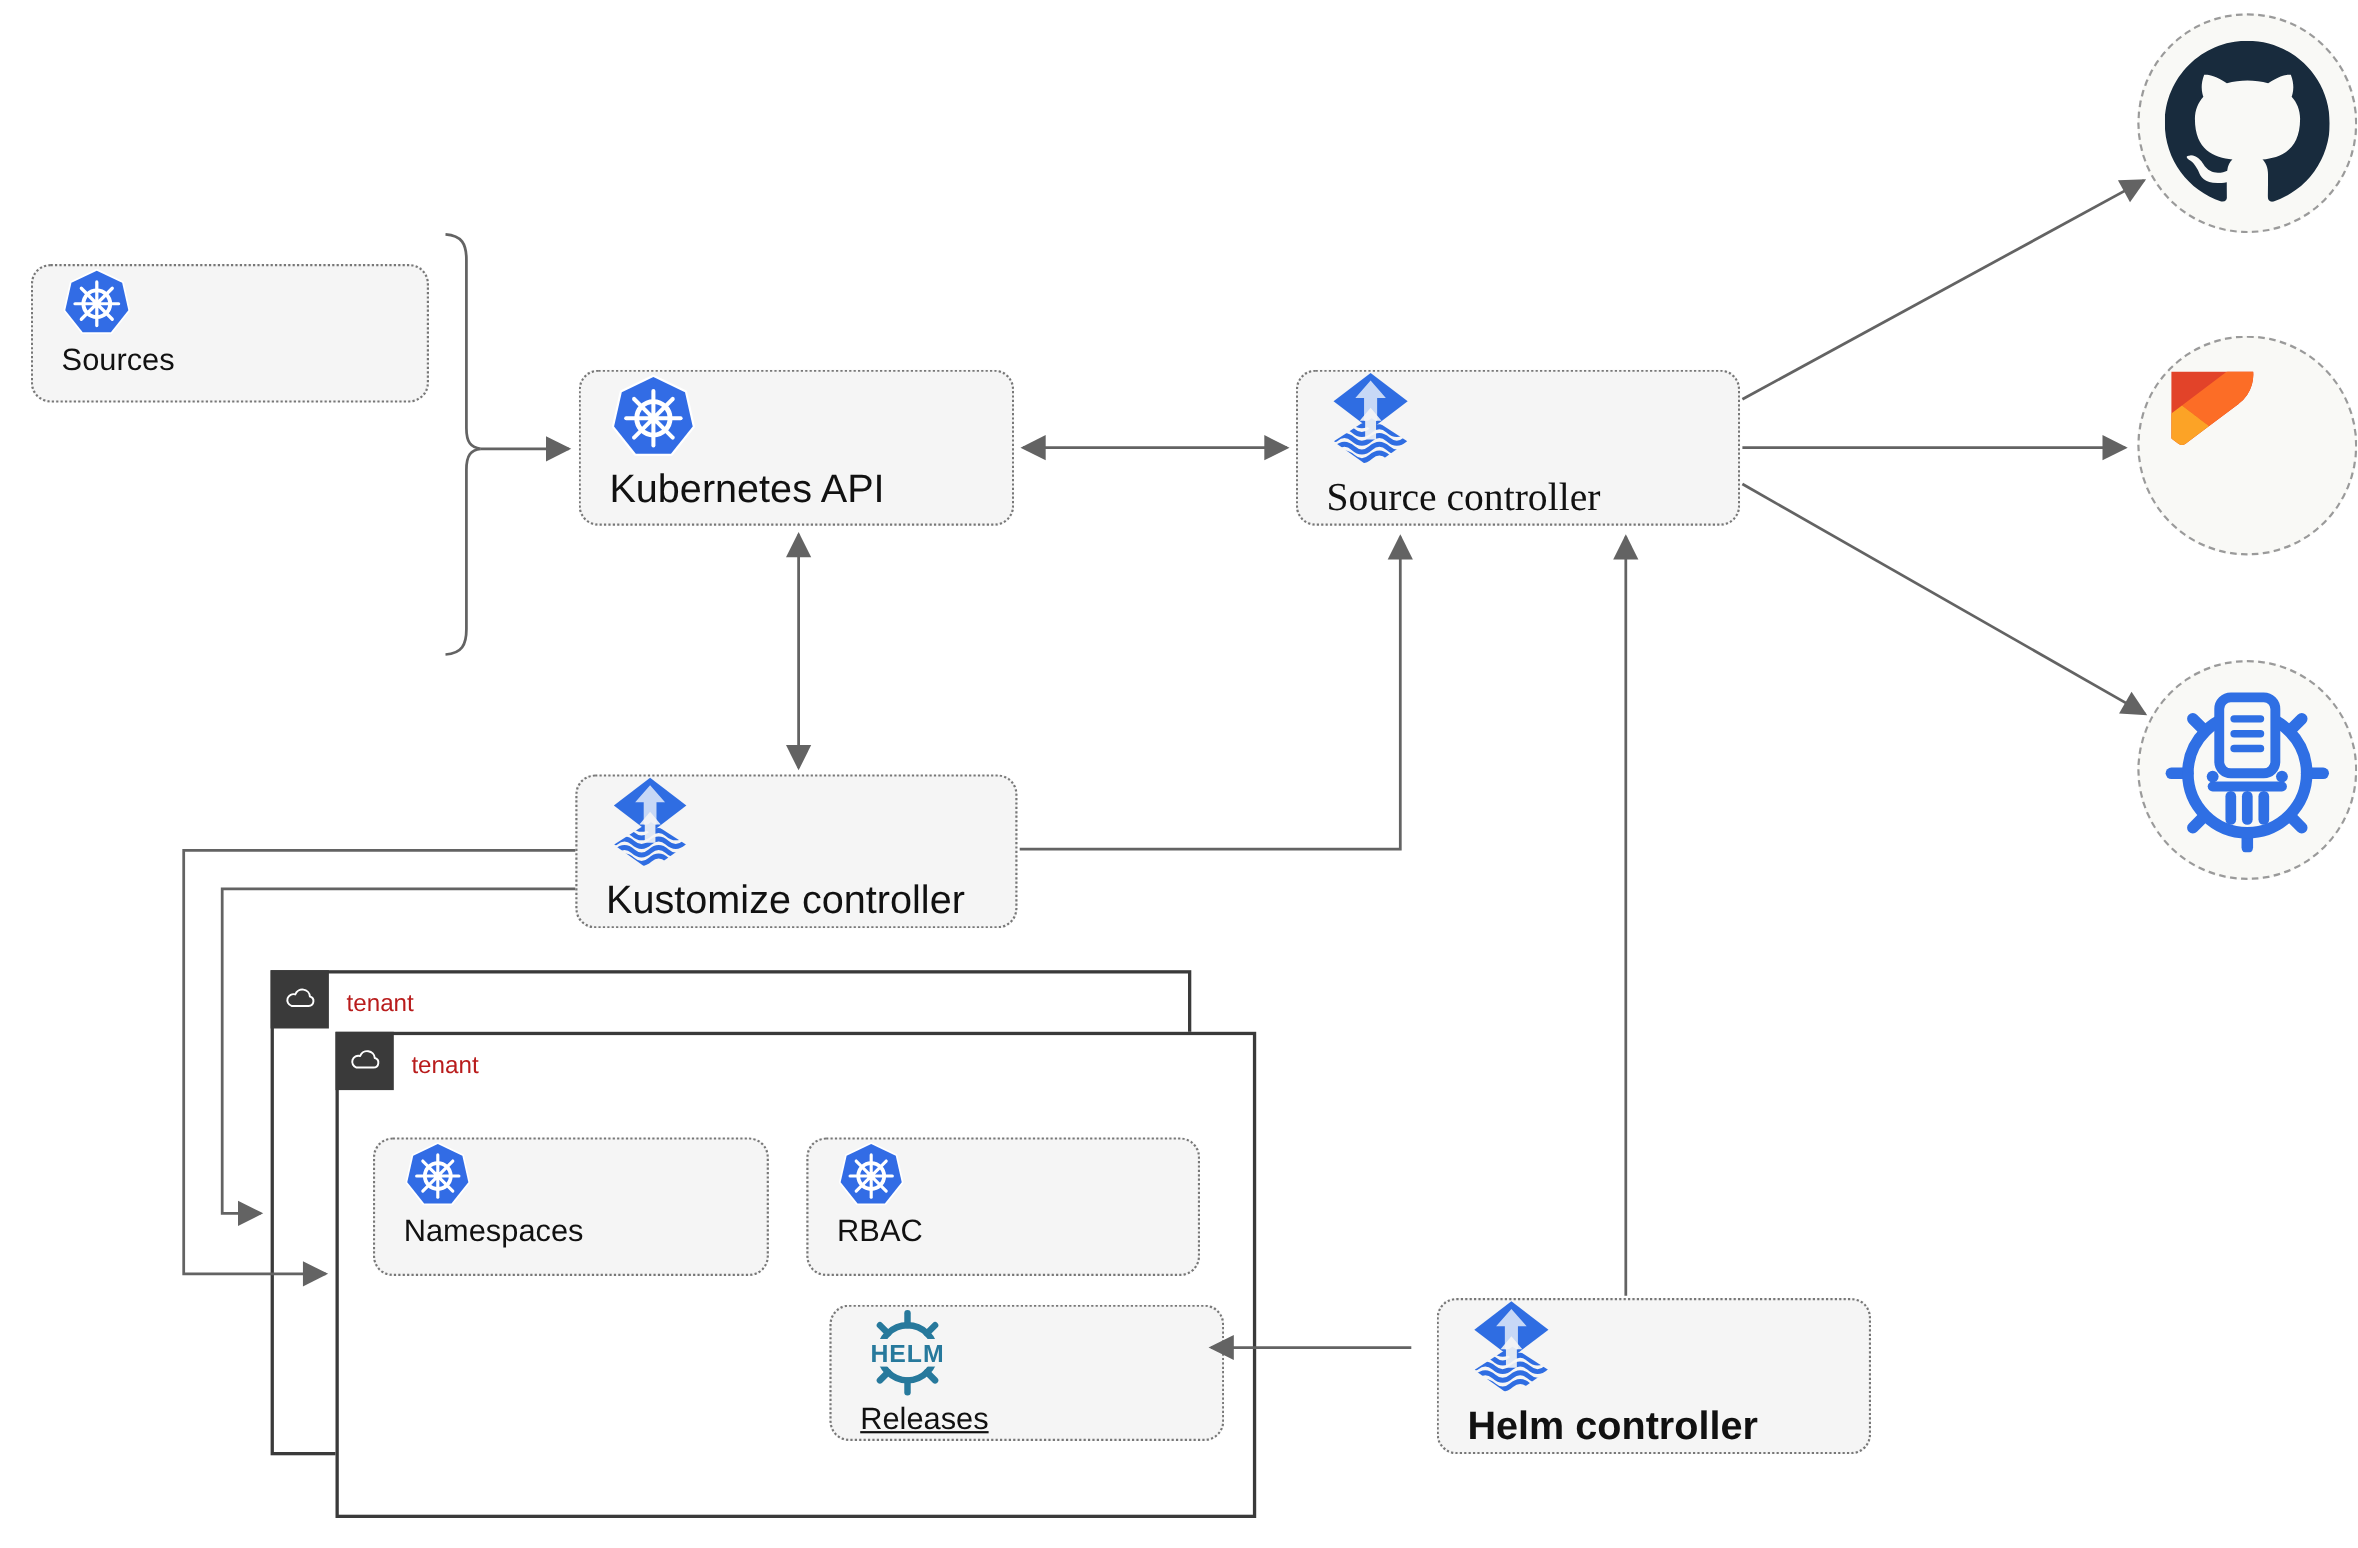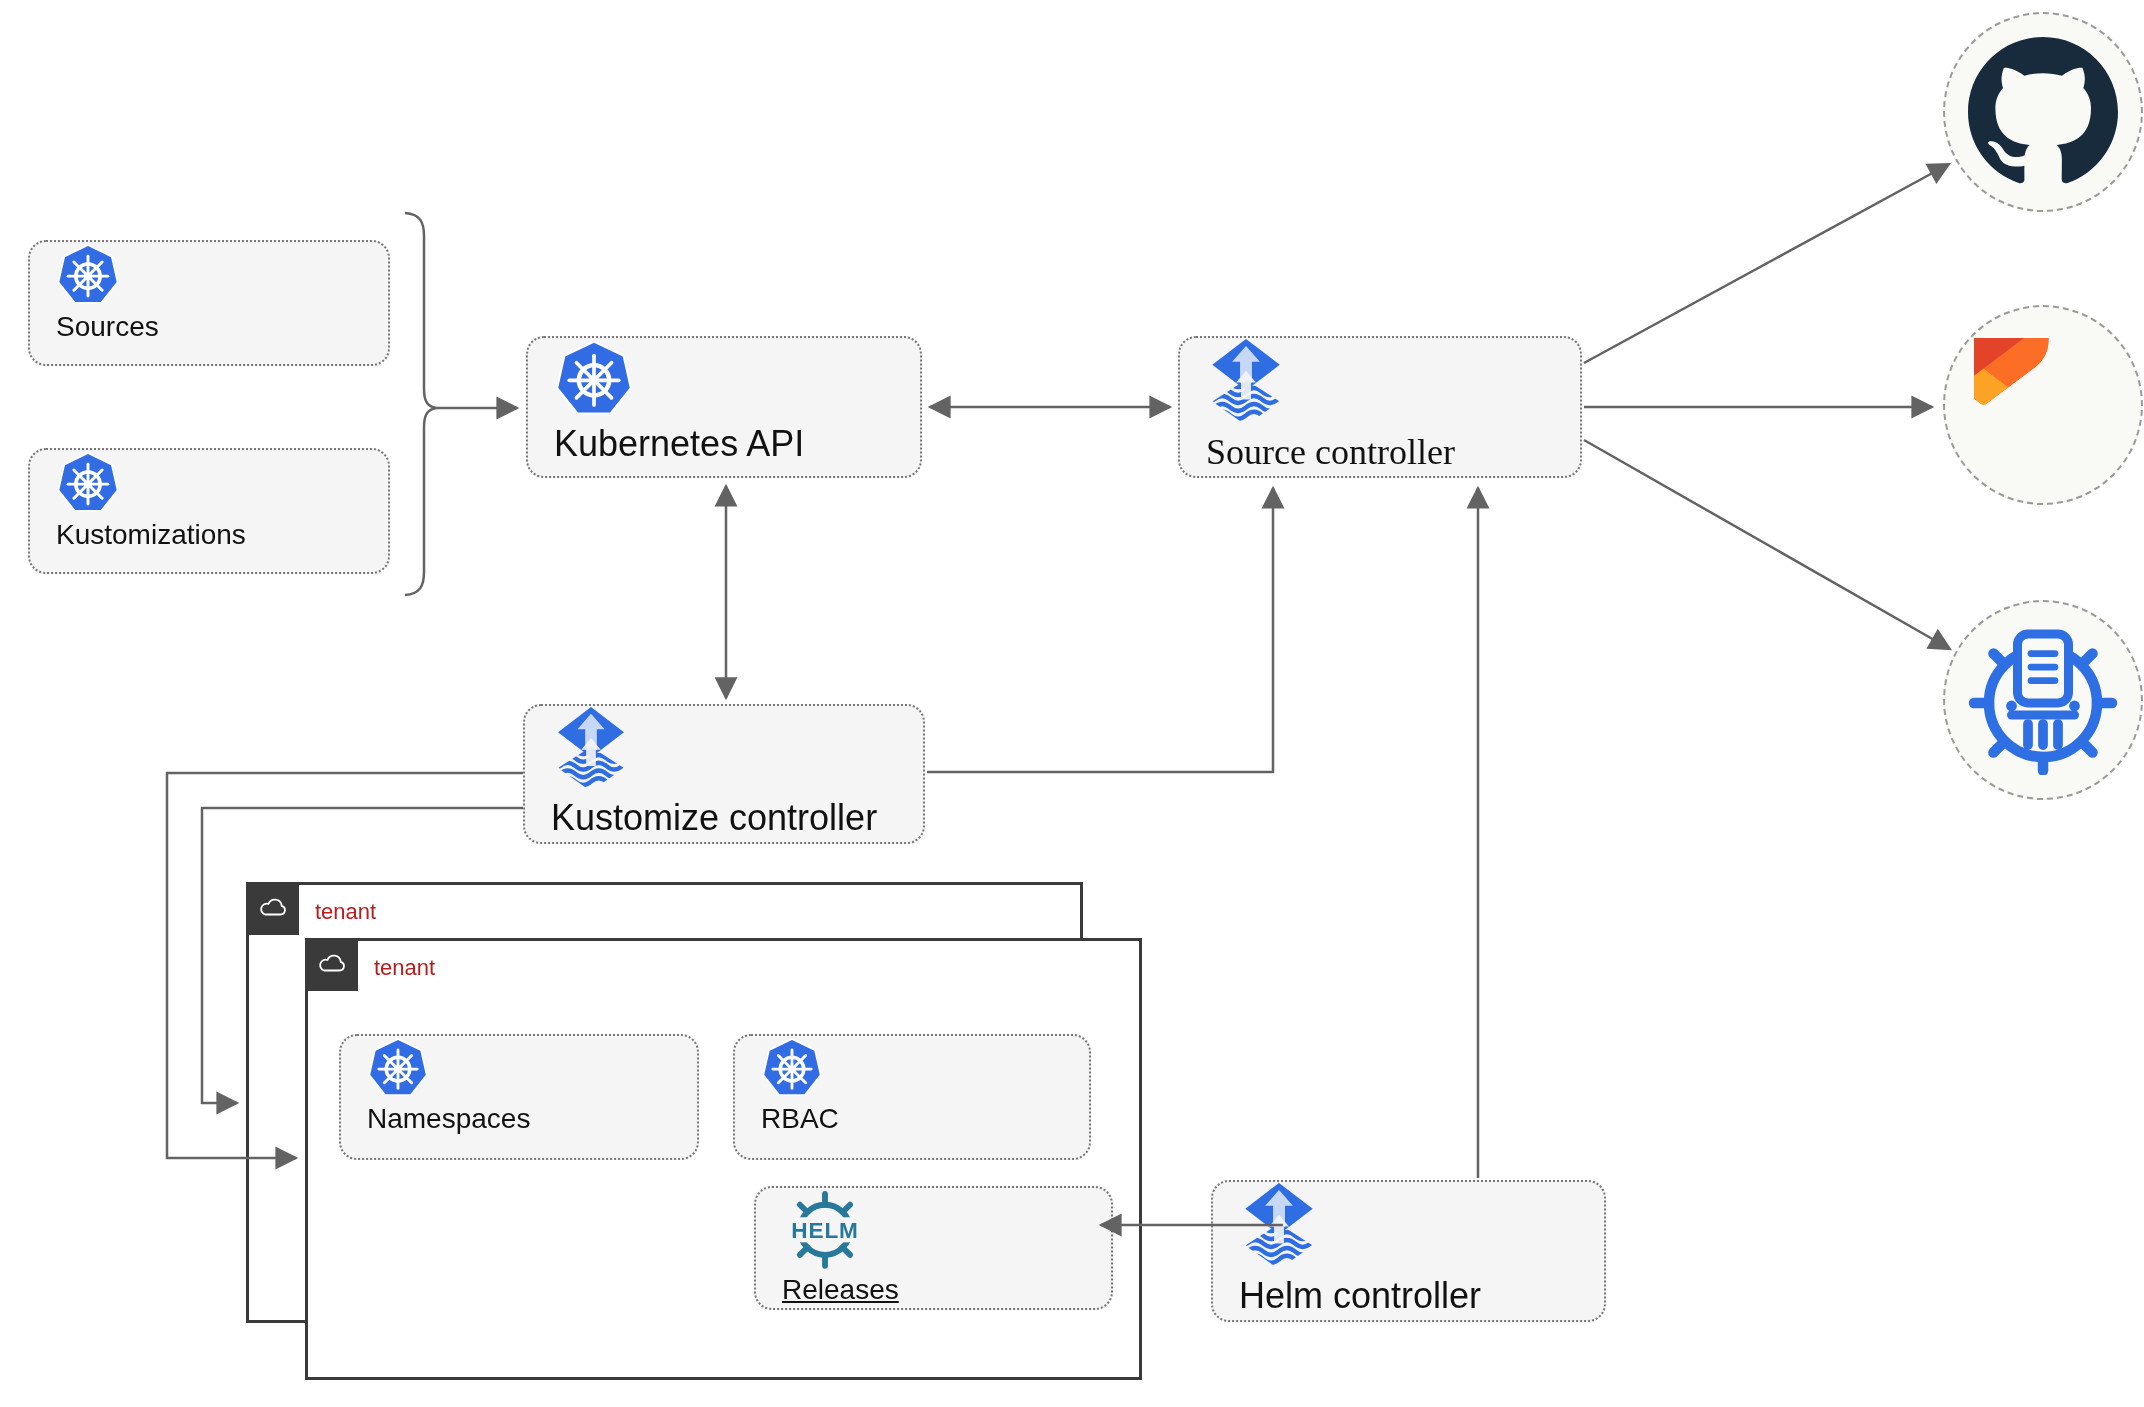--- a/index.html
+++ b/index.html
@@ -164,26 +164,20 @@
       </svg>
     <div class="lbl">Releases</div>
   </div>
 
   <div class="panel" style="left:28px;top:240px;width:362px;height:126px;">
     <svg width="64" height="67" viewBox="0 0 100 104">
         <use href="#sym-k8s"></use>
       </svg>
     <div class="lbl">Sources</div>
   </div>
-  <div class="panel" style="left:28px;top:448px;width:362px;height:126px;">
-    <svg width="64" height="67" viewBox="0 0 100 104">
-        <use href="#sym-k8s"></use>
-      </svg>
-    <div class="lbl">Kustomizations</div>
-  </div>
 
   <div class="panel" style="left:526px;top:336px;width:396px;height:142px;">
     <svg width="80" height="83" viewBox="0 0 100 104">
         <use href="#sym-k8s"></use>
       </svg>
     <div class="lbl big">Kubernetes API</div>
   </div>
 
   <div class="panel" style="left:1178px;top:336px;width:404px;height:142px;font-family:Liberation Serif, serif;">
     <svg width="80" height="100" viewBox="0 0 72 92">
@@ -196,21 +190,21 @@
 
   <div class="panel" style="left:523px;top:704px;width:402px;height:140px;">
     <svg width="80" height="100" viewBox="0 0 72 92">
         <use href="#sym-flux"></use>
       </svg>
     <div class="lbl big">
         <div class="wrap">Kustomize controller</div>
       </div>
   </div>
 
-  <div class="panel" style="left:1211px;top:1180px;width:395px;height:142px;">
+  <div class="panel" style="left:1306px;top:1180px;width:395px;height:142px;font-weight:bold;">
     <svg width="80" height="100" viewBox="0 0 72 92">
         <use href="#sym-flux"></use>
       </svg>
     <div class="lbl big">
         <div class="wrap">Helm controller</div>
       </div>
   </div>
 
   <div class="ext" style="left:1943px;top:12px;">
     <svg width="150" height="150" viewBox="0 0 24 24">

